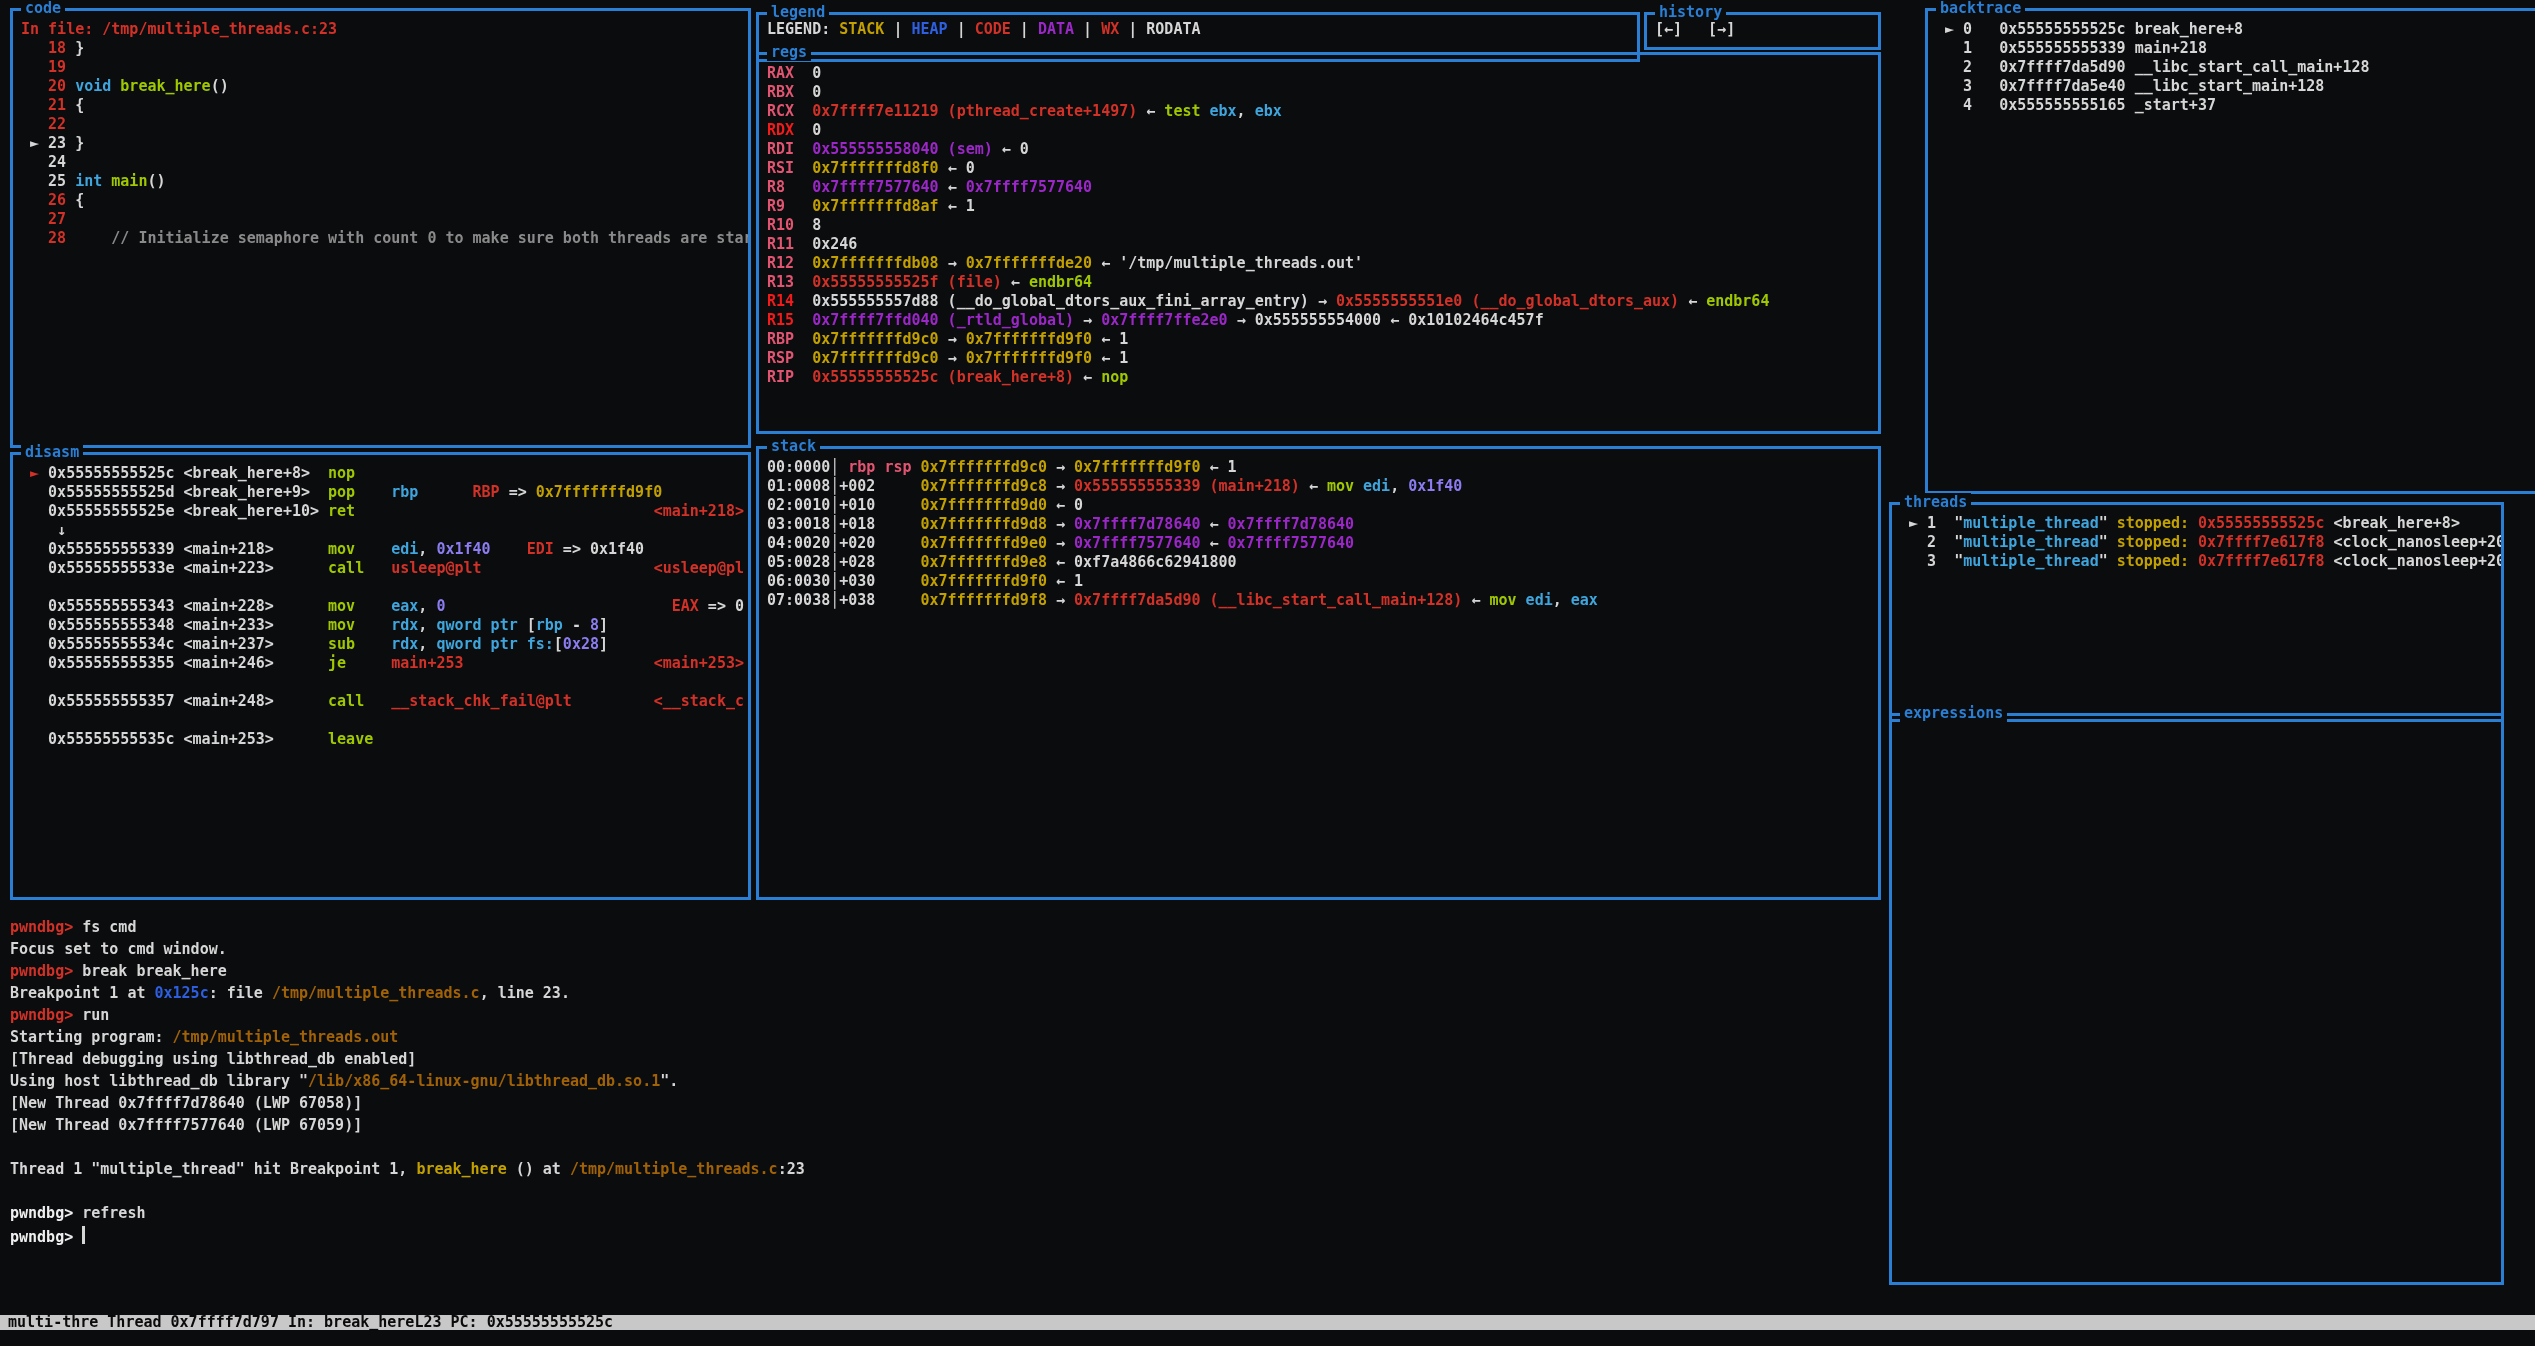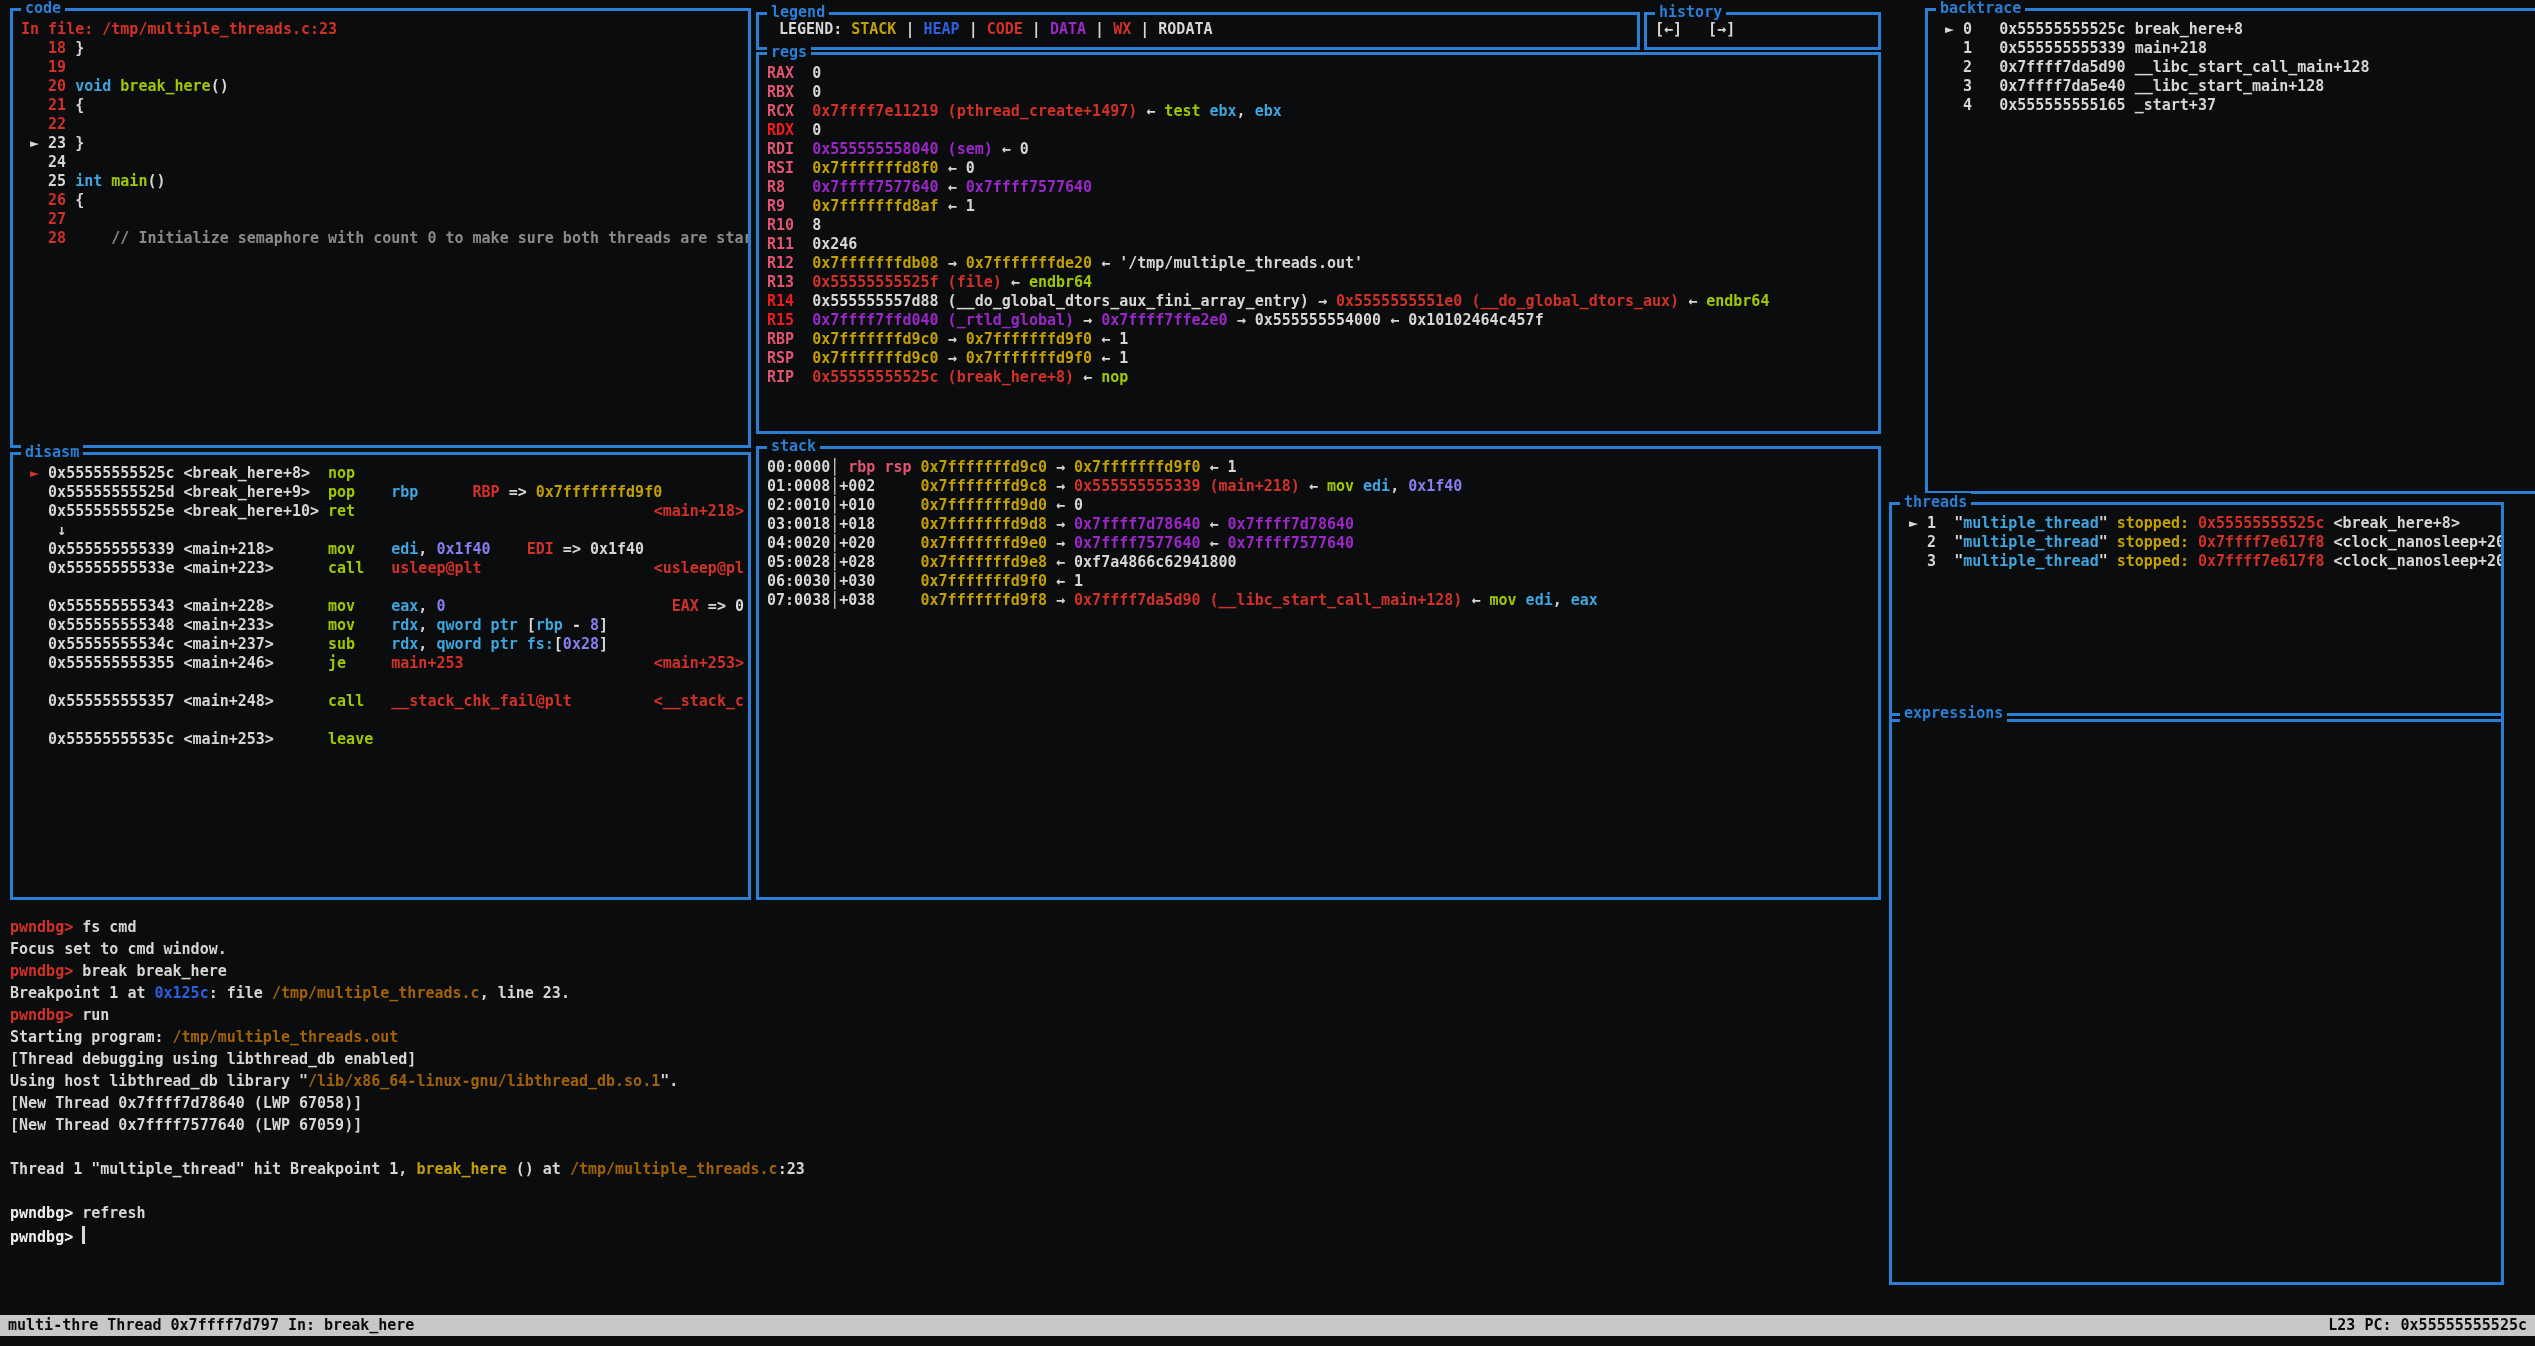--- a/index.html
+++ b/index.html
@@ -23,31 +23,31 @@
   .c-violet{color:#8b7df0;}
   .c-cyan{color:#3fa5dd;}
   .c-green{color:#a0c800;}
   .c-tgreen{color:#a16207;}
   .c-blue{color:#2e5fe0;}
   .c-prompt{color:#d23128;}
   .c-cursor{background:#d6d6d6;color:#d6d6d6;display:inline-block;width:3px;height:18px;margin-top:2px;}
   
   #p-code{left:10px;top:8px;width:741px;height:440px;}
   #p-disasm{left:10px;top:452px;width:741px;height:448px;}
-  #p-legend{left:756px;top:12px;width:884px;height:38px;padding-left:12px;}
+  #p-legend{left:756px;top:12px;width:884px;height:50px;}
   #p-history{left:1644px;top:12px;width:237px;height:38px;}
   #p-regs{left:756px;top:52px;width:1125px;height:382px;}
   #p-stack{left:756px;top:446px;width:1125px;height:454px;}
   #p-backtrace{left:1889px;top:8px;width:615px;height:486px;margin-left:36px;}
   #p-threads{left:1889px;top:502px;width:615px;height:220px;}
   #p-expressions{left:1889px;top:713px;width:615px;height:572px;text-align:right;}
   #p-legend .pc,#p-history .pc{padding-top:5px;}
   #terminal{position:absolute;left:10px;top:916px;width:1862px;height:392px;overflow:hidden;}
-  #statusbar{position:absolute;left:0;top:1315px;width:2535px;height:21px;background:#c8c8c8;
-             color:#0a0a0a;display:flex;justify-content:space-between;align-items:center;
+  #statusbar{position:absolute;left:0;top:1315px;width:2535px;height:15px;background:#c8c8c8;
+             color:#0a0a0a;display:flex;justify-content:flex-start;align-items:center;
              padding:0 8px;box-sizing:border-box;font-size:15px;line-height:21px;}
   .hbtn{display:inline-block;margin-right:26px;color:#d6d6d6;cursor:default;}
 </style>
 </head>
 <body>
 
 <div id="screen">
 
   <div class="panel" id="p-code">
     <span class="panel-title">code</span>

